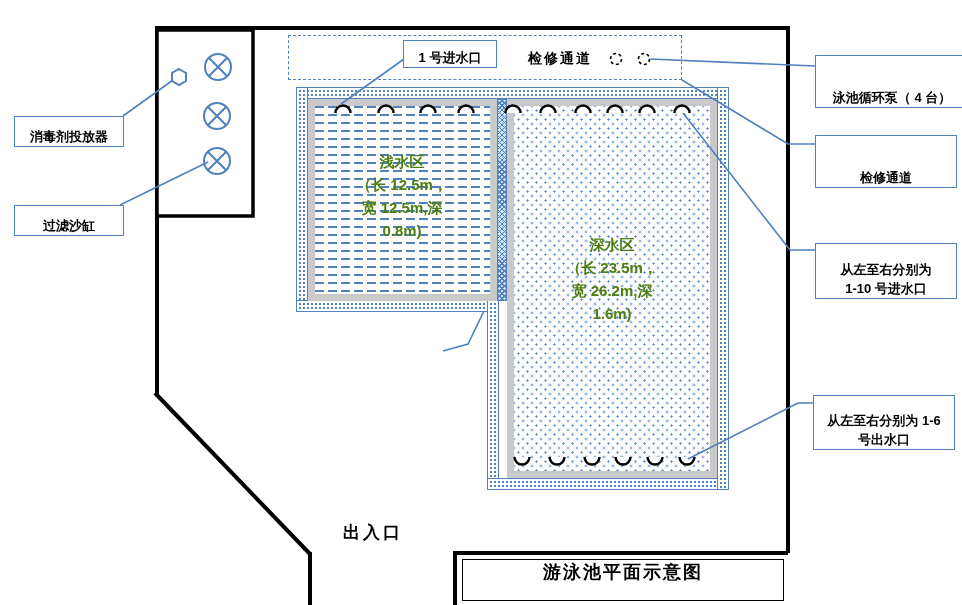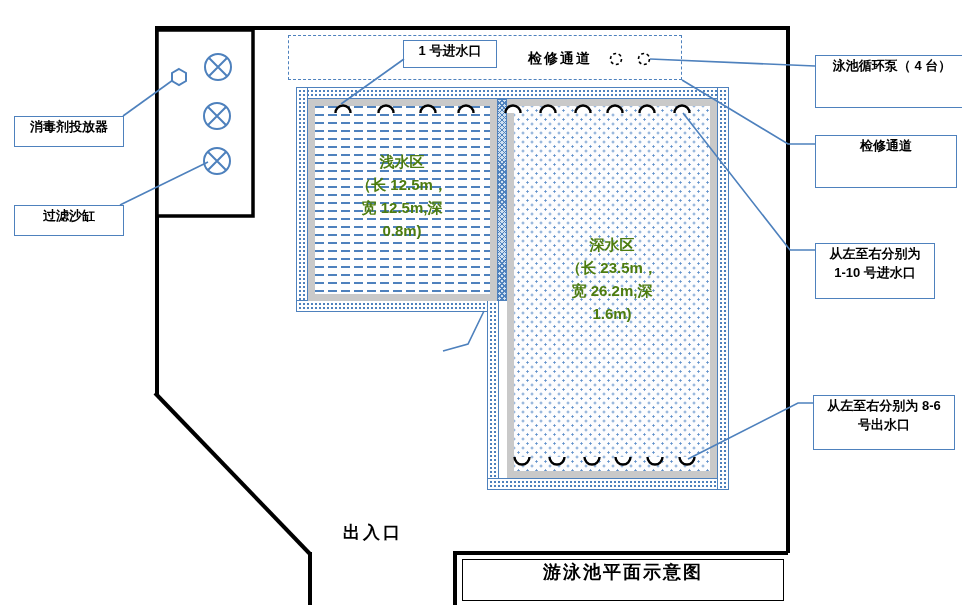--- a/index.html
+++ b/index.html
@@ -3,21 +3,21 @@
 <meta charset="utf-8">
 <style>
   html,body{margin:0;padding:0;background:#fff;}
   #canvas{
     position:relative;width:962px;height:605px;background:#fff;overflow:hidden;
     font-family:"Liberation Sans","DejaVu Sans",sans-serif;color:#000;
   }
   
   .label-box{
     position:absolute;background:#fff;border:1.6px solid #4E81BD;
-    display:flex;flex-direction:column;align-items:center;justify-content:flex-start;
+    display:flex;flex-direction:column;align-items:center;justify-content:flex-end;
     font-weight:700;font-size:13px;line-height:19px;text-align:center;color:#000;
     box-sizing:border-box;
   }
   
   .corridor{
     position:absolute;left:288px;top:35px;width:394px;height:45px;
     border:1.6px dashed #4E81BD;box-sizing:border-box;background:transparent;
   }
   
   .drain{
@@ -106,26 +106,26 @@
   </div>
   <div class="label-box" style="left:14px;top:116px;width:110px;height:31px;">
     <span>消毒剂投放器</span>
   </div>
   <div class="label-box" style="left:815px;top:55px;width:154px;height:53px;">
     <span>泳池循环泵（ 4 台）</span>
   </div>
   <div class="label-box" style="left:815px;top:135px;width:142px;height:53px;">
     <span>检修通道</span>
   </div>
-  <div class="label-box" style="left:815px;top:243px;width:120px;height:56px;">
+  <div class="label-box" style="left:815px;top:243px;width:142px;height:56px;">
     <span>从左至右分别为</span>
     <span>1-10 号进水口</span>
   </div>
   <div class="label-box" style="left:813px;top:395px;width:142px;height:55px;">
-    <span>从左至右分别为 8-6</span>
+    <span>从左至右分别为 1-6</span>
     <span>号出水口</span>
   </div>
 
   <div class="plain-text" style="left:343px;top:505px;font-size:17px;letter-spacing:3px;margin-top:16px;">出入口</div>
 
   <div class="title-box">
     <span>游泳池平面示意图</span>
   </div>
 
   <svg class="overlay" width="962" height="605" viewBox="0 0 962 605">

